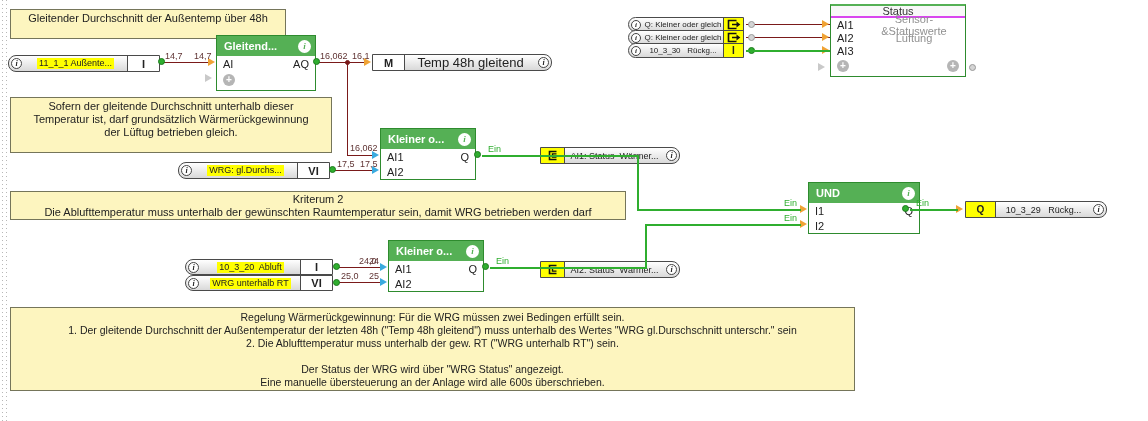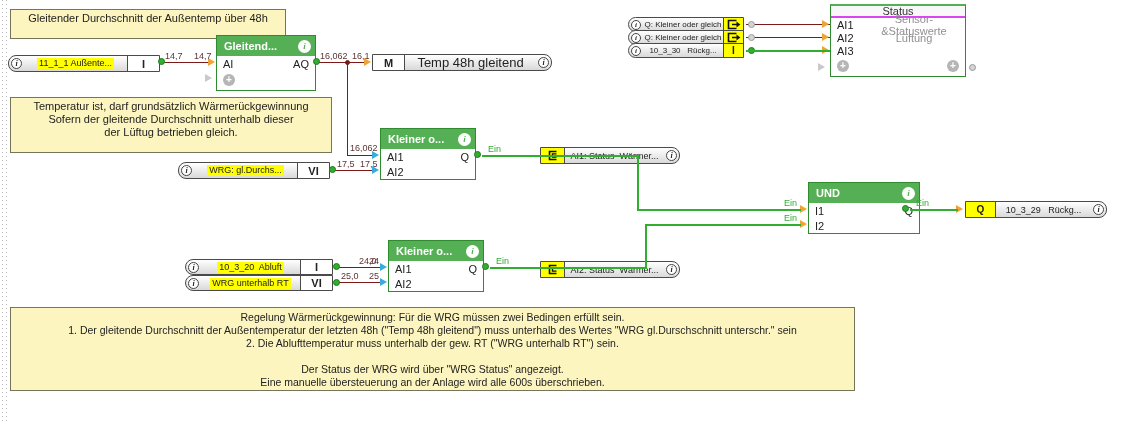--- a/index.html
+++ b/index.html
@@ -112,25 +112,29 @@
 
   <div class="ein" style="left:488px;top:144px">Ein</div>
   <div class="ein" style="left:784px;top:198px">Ein</div>
   <div class="ein" style="left:784px;top:213px">Ein</div>
   <div class="ein" style="left:916px;top:198px">Ein</div>
   <div class="ein" style="left:496px;top:256px">Ein</div>
 
   <div class="note" style="left:10px;top:9px;width:276px;height:30px;line-height:17px;white-space:nowrap">Gleitender Durchschnitt der Außentemp über 48h</div>
 
   <div class="note" style="left:10px;top:97px;width:322px;height:56px;padding-top:2px">
+    <div class="nl">Sofern der gleitende Durchschnitt unterhalb dieser</div>
     <div class="nl">Temperatur ist, darf grundsätzlich Wärmerückgewinnung</div>
-    <div class="nl">Sofern der gleitende Durchschnitt unterhalb dieser</div>
     <div class="nl">der Lüftug betrieben gleich.</div>
   </div>
 
+  <div class="note" style="left:10px;top:191px;width:616px;height:29px;padding-top:1px">
+    <div class="nl">Kriterum 2</div>
+    <div class="nl">Die Ablufttemperatur muss unterhalb der gewünschten Raumtemperatur sein, damit WRG betrieben werden darf</div>
+  </div>
 
   <div class="note" style="left:10px;top:307px;width:845px;height:84px;padding-top:3px;font-size:10.5px">
     <div class="nl">Regelung Wärmerückgewinnung: Für die WRG müssen zwei Bedingen erfüllt sein.</div>
     <div class="nl">1. Der gleitende Durchschnitt der Außentemperatur der letzten 48h ("Temp 48h gleitend") muss unterhalb des Wertes "WRG gl.Durschschnitt unterschr." sein</div>
     <div class="nl">2. Die Ablufttemperatur muss unterhalb der gew. RT ("WRG unterhalb RT") sein.</div>
     <div class="nl"></div>
     <div class="nl">Der Status der WRG wird über "WRG Status" angezeigt.</div>
     <div class="nl">Eine manuelle übersteuerung an der Anlage wird alle 600s überschrieben.</div>
   </div>
 

